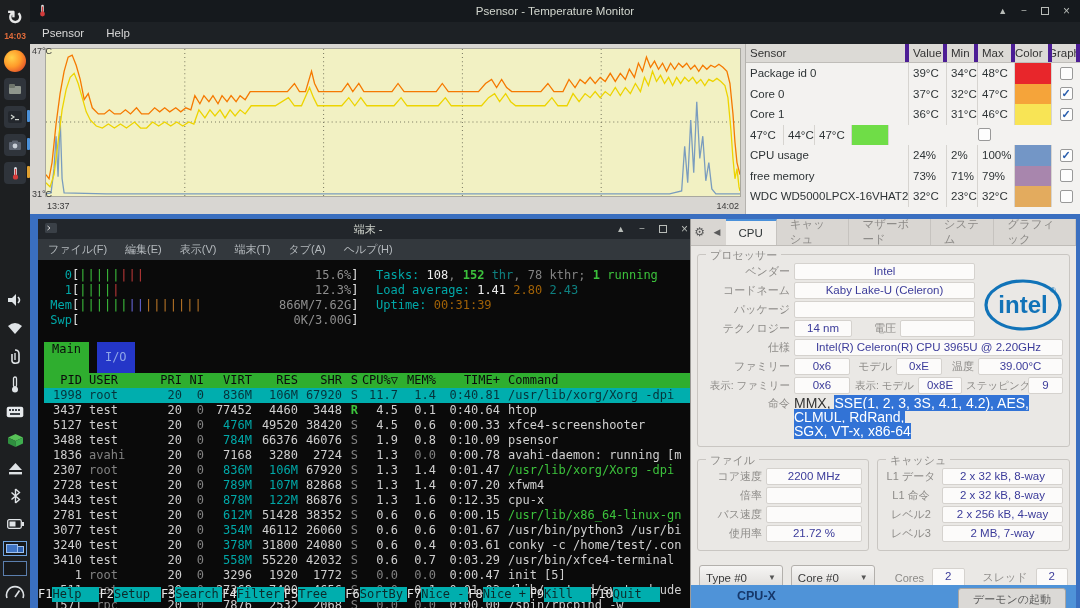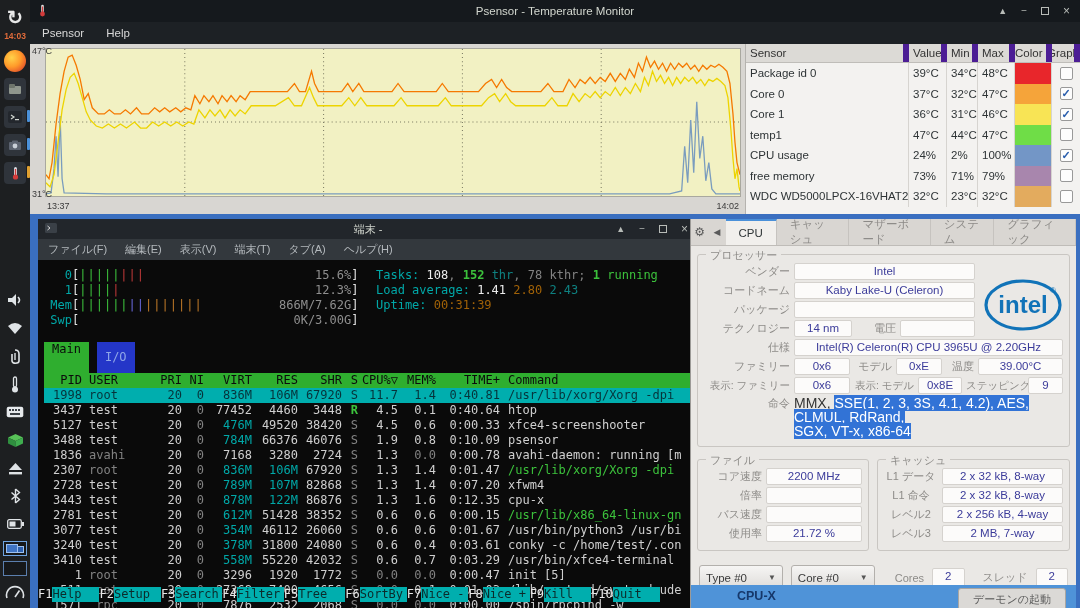--- a/index.html
+++ b/index.html
@@ -39,21 +39,21 @@
   #plot { position:absolute; left:15px; top:4px; right:4px; bottom:17px; background:#f2f1c3; border:1px solid #a9a89f; }
   #plot svg { width:100%; height:100%; display:block; }
   .ax-label { position:absolute; font-size:9px; color:#3a3a3a; }
   #y-max { left:2px; top:2px; } #y-min { left:2px; bottom:15px; }
   #t-start { left:17px; bottom:3px; } #t-end { right:6px; bottom:3px; }
 
   #sensor-table { width:335px; background:#f3f2f0; font-size:11.5px; color:#2e3436; border-left:1px solid #b5b3af; display:flex; flex-direction:column; }
   .st-row { display:flex; height:20.5px; align-items:stretch; }
   .st-row.header { background:#dcdad6; border-bottom:1px solid #bfbdb9; color:#333; height:19px; }
   .st-cell { padding:2px 4px; overflow:hidden; white-space:nowrap; border-right:1px solid #d6d4d0; display:flex; align-items:center; }
-  .header .st-cell { border-right:6px solid #4c1d95; }
+  .header .st-cell { border-right:4px solid #4c1d95; }
   .c-sensor{ width:163px; } .c-val{ width:38px; } .c-min{ width:31px; } .c-max{ width:37px; }
   .c-color{ width:37px; padding:0; } .c-graph{ flex:1; justify-content:center; border-right:none; }
   .swatch { width:100%; height:100%; }
   .cbx { width:13px; height:13px; background:#fdfdfd; border:1px solid #999; border-radius:2px; font-size:11px; line-height:11px; text-align:center; color:#2b5fae; font-weight:bold; }
 
   
   #terminal { position:absolute; left:38px; top:219px; width:660px; height:389px; background:#0a0a0a; }
   #terminal .titlebar { height:20px; background:#22262b; }
   #term-menubar { height:21px; background:#33383d; display:flex; align-items:center; gap:18px; padding-left:10px; }
   #term-menubar .menu-item { color:#b4b9bd; font-size:11px; }
@@ -331,21 +331,20 @@
           <div class="st-cell c-min">31°C</div>
           <div class="st-cell c-max">46°C</div>
           <div class="st-cell c-color">
             <div class="swatch" style="background: rgb(248, 228, 85);"></div>
           </div>
           <div class="st-cell c-graph">
             <div class="cbx">✓</div>
           </div>
         </div>
         <div class="st-row">
-          <div class="st-cell c-sensor">temp1</div>
           <div class="st-cell c-val">47°C</div>
           <div class="st-cell c-min">44°C</div>
           <div class="st-cell c-max">47°C</div>
           <div class="st-cell c-color">
             <div class="swatch" style="background: rgb(111, 221, 71);"></div>
           </div>
           <div class="st-cell c-graph">
             <div class="cbx"></div>
           </div>
         </div>

